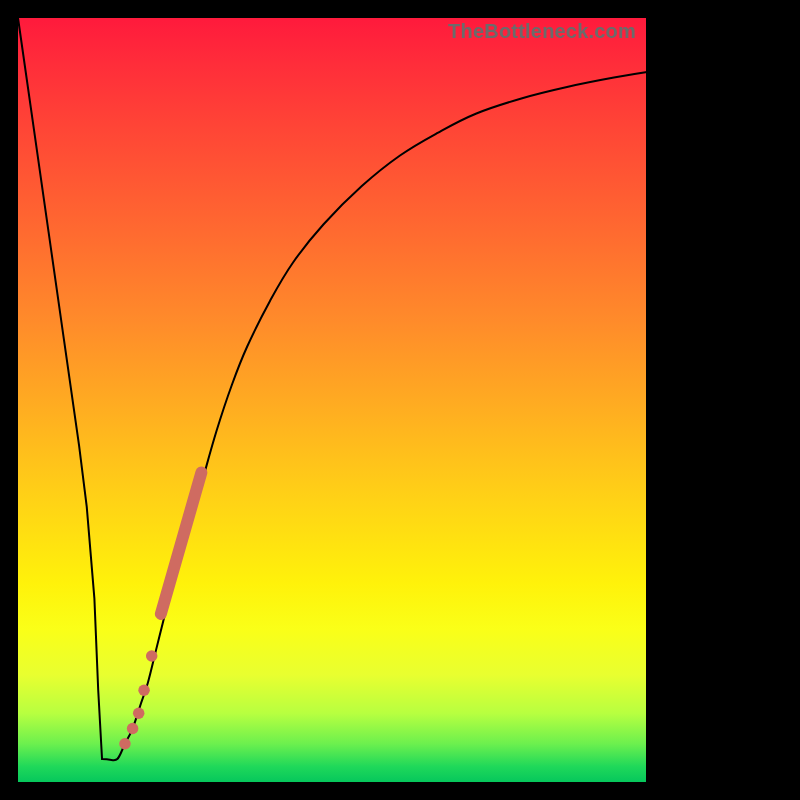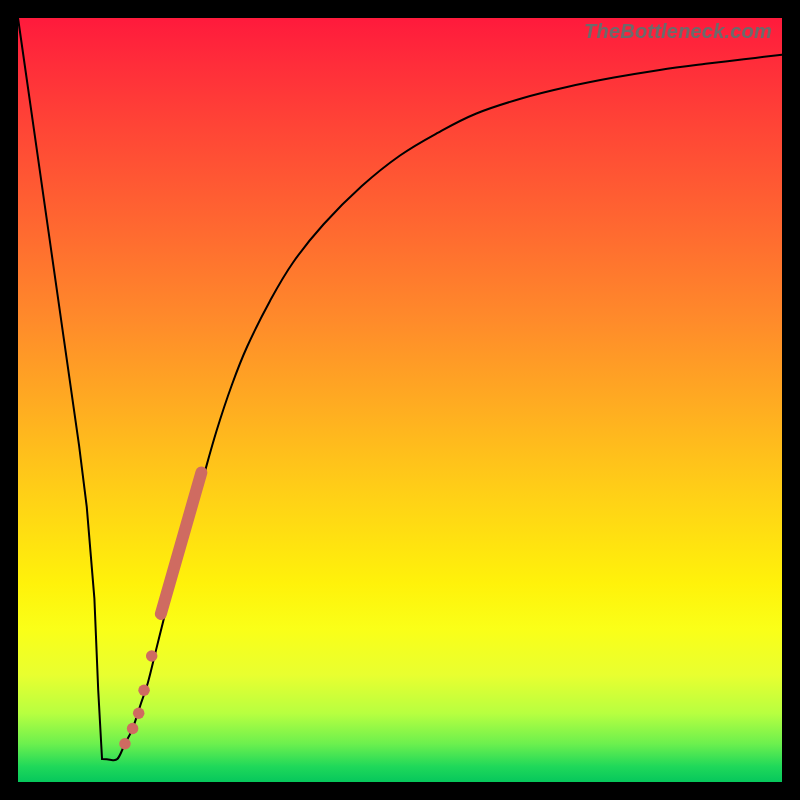--- a/index.html
+++ b/index.html
@@ -15,40 +15,39 @@
     left: 0;
     top: 0;
     width: 800px;
     height: 800px;
     background: #000;
   }
   .plot {
     position: absolute;
     left: 18px;
     top: 18px;
-    width: 764px;
+    width: 628px;
     height: 764px;
     
     background: linear-gradient(to bottom,
       #ff1a3c 0%,
       #ff2d3a 6%,
       #ff4436 14%,
       #ff6a30 28%,
       #ff8c2a 40%,
       #ffb020 52%,
       #ffd216 63%,
       #fff20a 74%,
       #faff18 80%,
       #e8ff30 86%,
       #b8ff40 91%,
       #6cf04e 95%,
       #1fd85a 98%,
       #06c75c 100%
     );
-    font-style: italic;
   }
   .watermark {
     position: absolute;
     top: 2px;
     right: 10px;
     font-family: Arial, Helvetica, sans-serif;
     font-size: 20px;
     font-weight: 600;
     color: #6b6b6b;
     letter-spacing: 0.2px;

